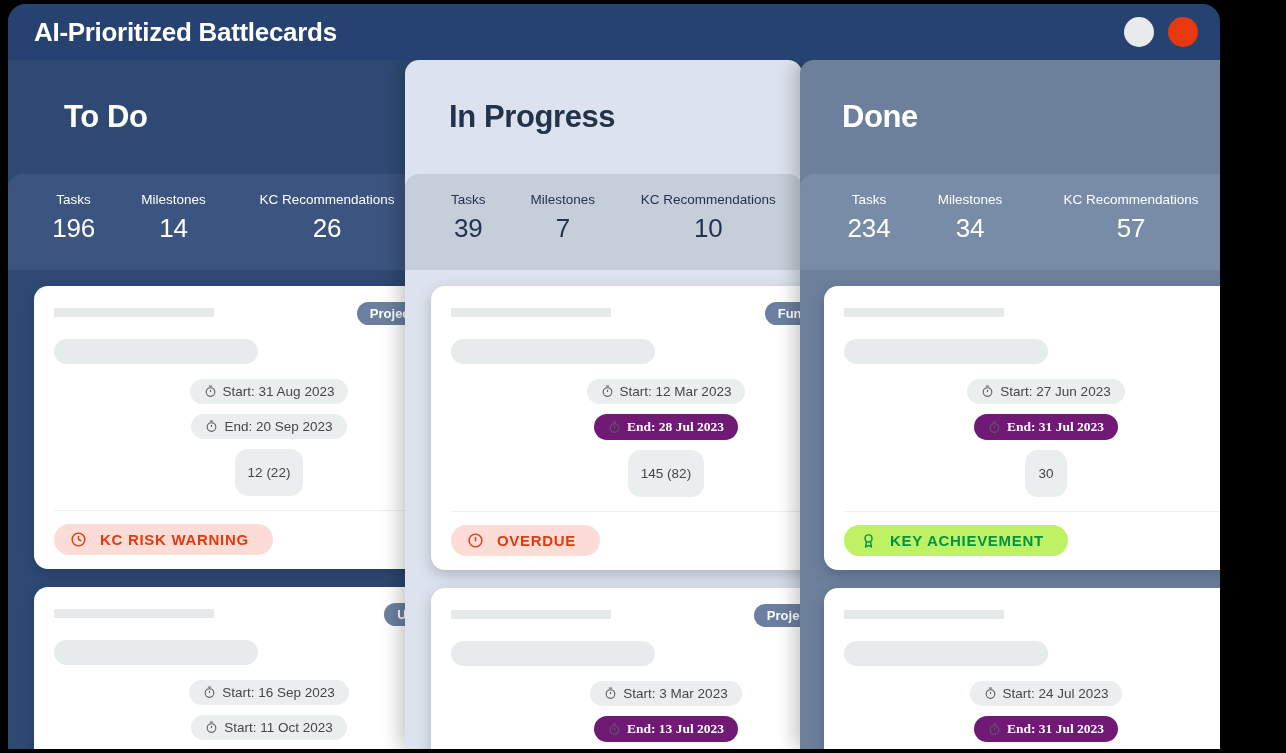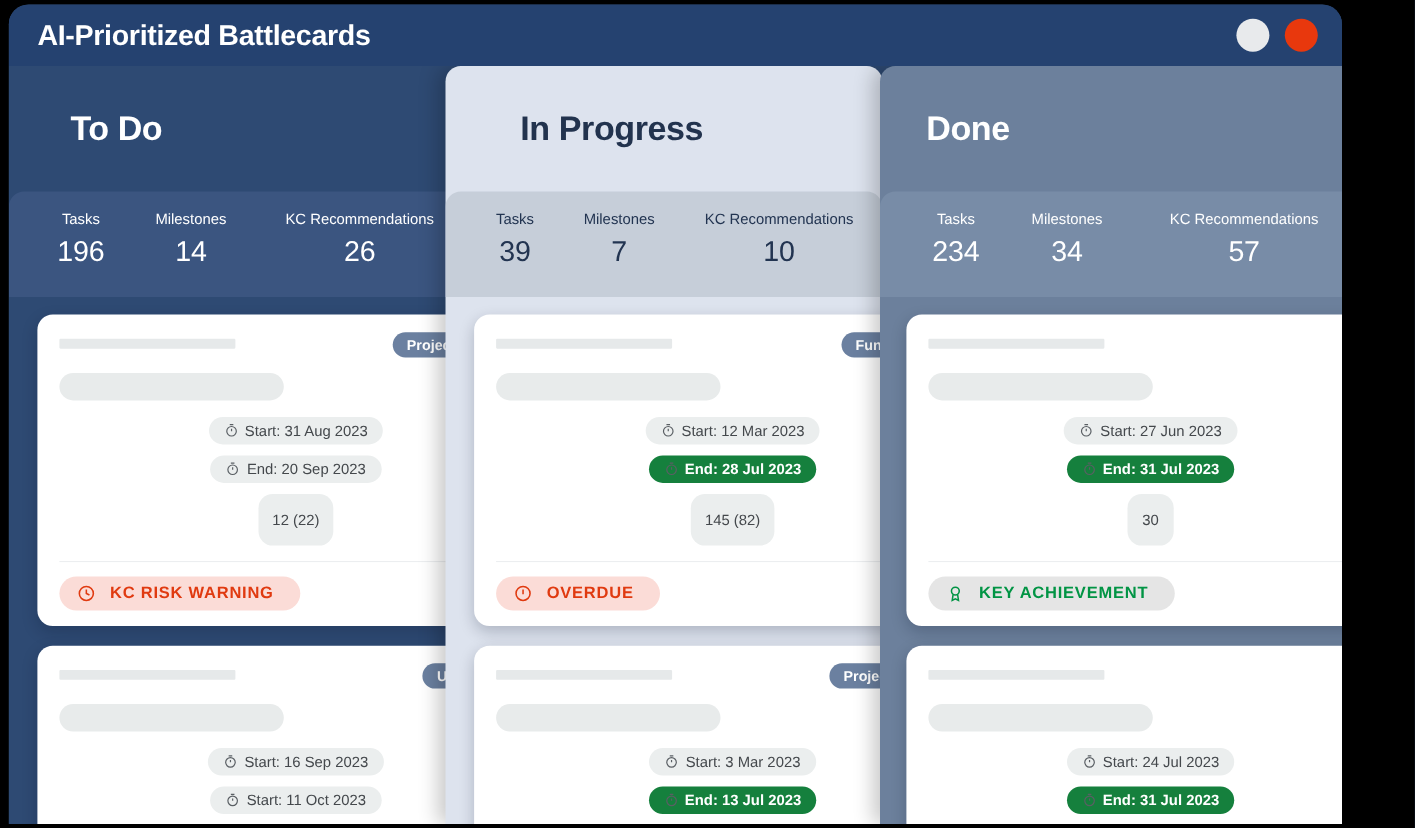--- a/index.html
+++ b/index.html
@@ -86,21 +86,21 @@
     z-index: 3;
     box-shadow: -6px 0 18px rgba(0,0,0,0.22);
   }
 
   .col-head {
     height: 114px;
     display: flex;
     align-items: center;
     padding-left: 56px;
   }
-  .col-inprogress .col-head { padding-left: 68px; }
+  .col-inprogress .col-head { padding-left: 44px; }
   .col-done .col-head { padding-left: 42px; }
 
   .col-title {
     font-size: 31px;
     font-weight: bold;
     letter-spacing: -0.4px;
     white-space: nowrap;
   }
   .col-todo .col-title { color: #ffffff; }
   .col-inprogress .col-title { color: #22334e; }
@@ -205,23 +205,24 @@
     gap: 6px;
     background: #ebeeee;
     color: #44484c;
     font-size: 13.5px;
     border-radius: 13px;
     padding: 5px 14px;
     white-space: nowrap;
   }
   .chip-num { padding: 16px 13px; }
   .chip-danger {
-    background: #15803d;
+    background: #701a75;
     color: #ffffff;
     font-weight: bold;
+    font-family: Liberation Serif, serif;
   }
   .chip-danger svg { stroke: #ffffff; }
   .chip svg { stroke: #5a5f64; }
 
   .divider {
     height: 1px;
     background: #eceef0;
     margin: 14px 0 0 0;
   }
 
@@ -236,21 +237,21 @@
     font-weight: bold;
     letter-spacing: 0.7px;
     white-space: nowrap;
   }
   .pill-risk { background: #fbdcd7; color: #e03a10; }
   .pill-risk svg { stroke: #e03a10; }
   .pill-overdue { background: #fbdcd7; color: #e03a10; }
   .pill-overdue svg { stroke: #e03a10; }
   .pill-critical { background: #fbee00; color: #404040; }
   .pill-critical svg { stroke: #1c2a44; }
-  .pill-achievement { background: #e5e5e5; color: #019444; }
+  .pill-achievement { background: #bef264; color: #019444; }
   .pill-achievement svg { stroke: #019444; }
 
   
   .card-ghost {
     background: rgba(255,255,255,0.18);
     box-shadow: none;
     height: 80px;
     padding-top: 30px;
   }
   .col-done .card-ghost { background: rgba(255,255,255,0.20); }

